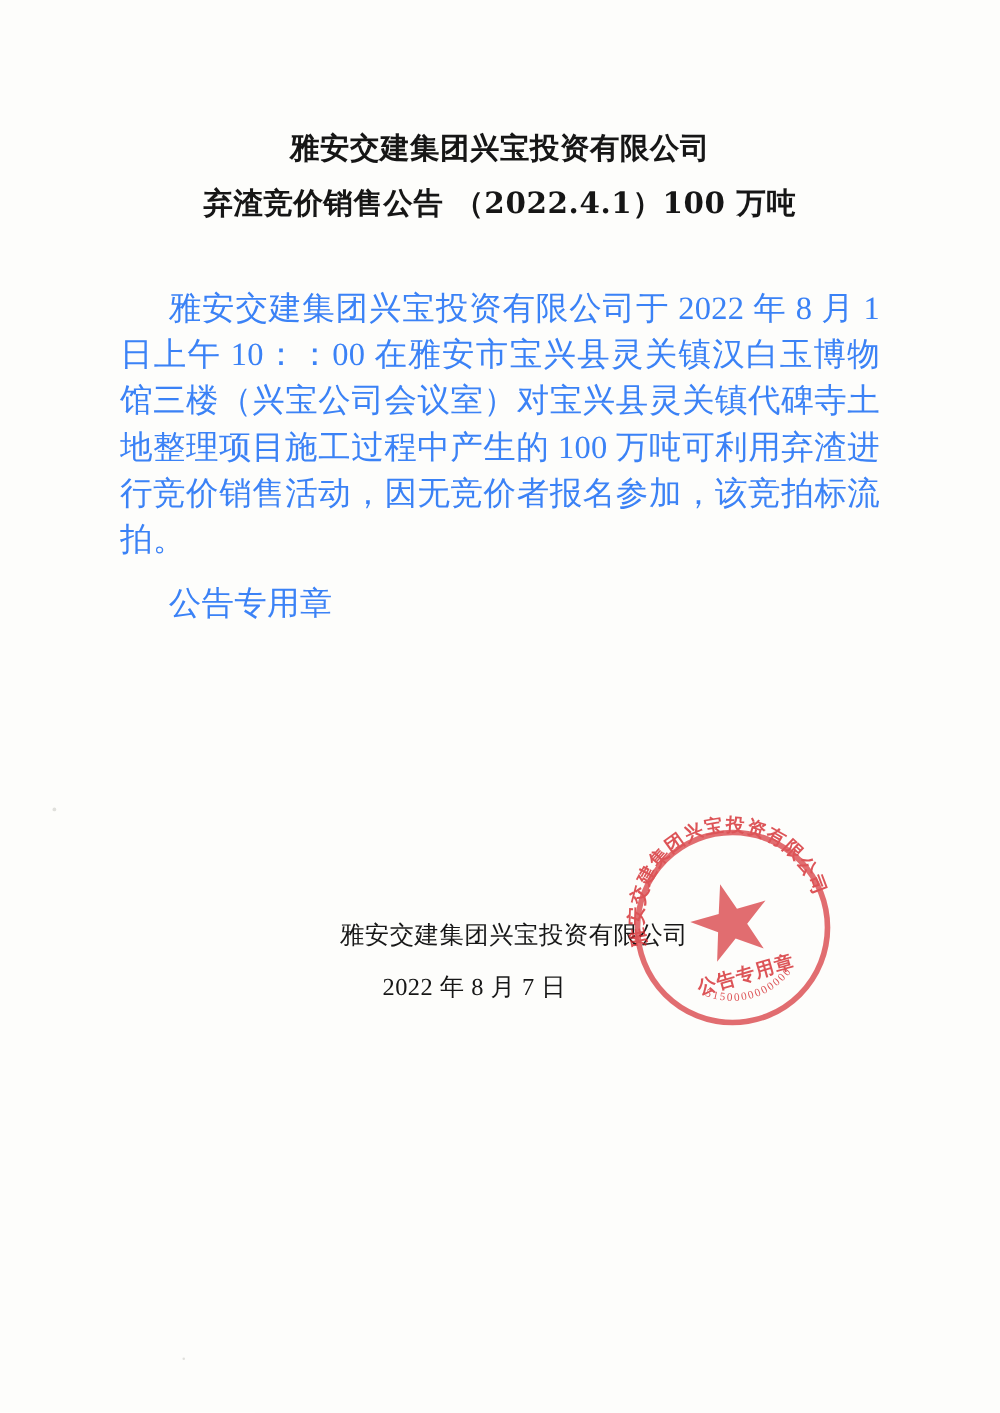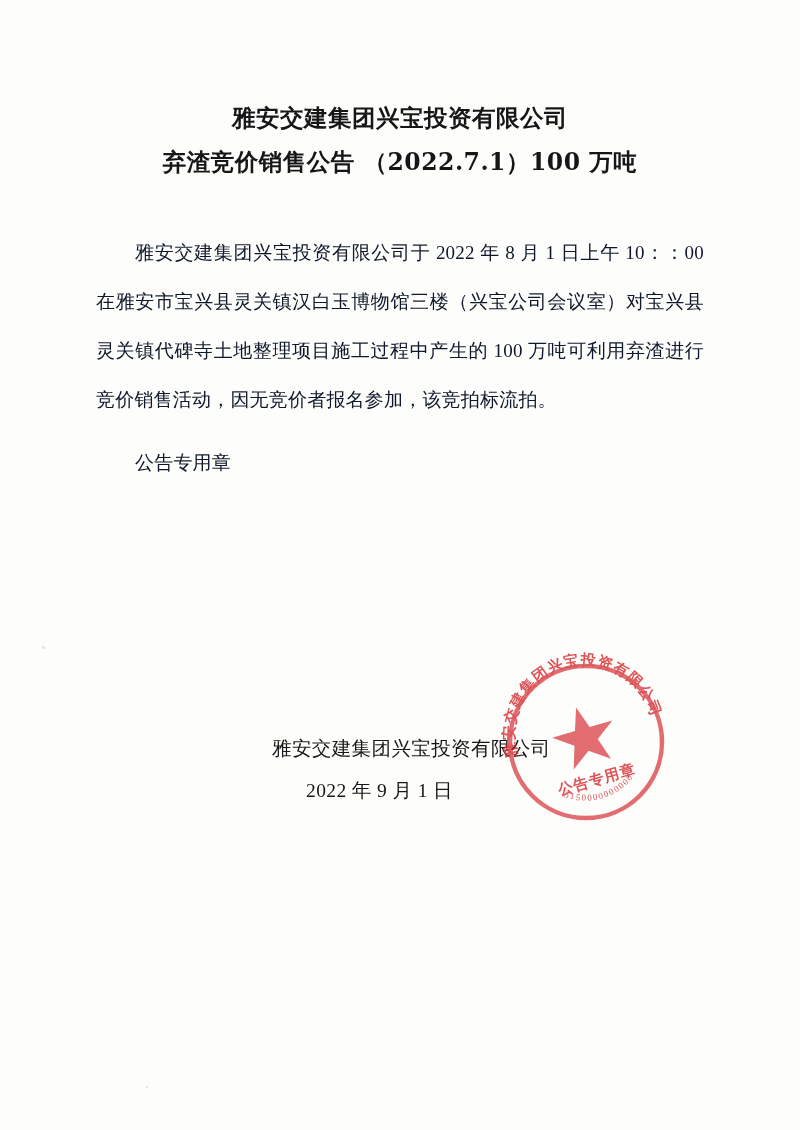--- a/index.html
+++ b/index.html
@@ -41,23 +41,23 @@
     letter-spacing: 0.5px;
     line-height: 44px;
     color: #161616;
     white-space: nowrap;
   }
   .title-line.l4 {
     letter-spacing: 1px;
   }
   .para {
     margin-top: 0;
-    font-size: 19px;
-    line-height: 49px;
-    color: #0f172a;
+    font-size: 26px;
+    line-height: 37px;
+    color: #3b82f6;
     text-align: justify;
     text-justify: inter-ideograph;
     letter-spacing: 0.2px;
   }
   .para.first {
     margin-top: 44px;
     text-indent: 39px;
   }
   .para.second {
     margin-top: 14px;
@@ -118,31 +118,31 @@
 
 <div class="page">
 
   <div class="speck" style="left:42px; top:646px; width:3px; height:3px;"></div>
   <div class="speck" style="left:146px; top:1086px; width:2px; height:2px;"></div>
 
   <div class="doc-body">
 
     <div class="title-block">
       <div class="title-line l1">雅安交建集团兴宝投资有限公司</div>
-      <div class="title-line l3">弃渣竞价销售公告 （2022.7.1）100 万吨</div>
+      <div class="title-line l3">弃渣竞价销售公告 （2022.4.1）100 万吨</div>
     </div>
 
     <div class="para first">雅安交建集团兴宝投资有限公司于 2022 年 8 月 1 日上午 10：：00 在雅安市宝兴县灵关镇汉白玉博物馆三楼（兴宝公司会议室）对宝兴县灵关镇代碑寺土地整理项目施工过程中产生的 100 万吨可利用弃渣进行竞价销售活动，因无竞价者报名参加，该竞拍标流拍。</div>
     <div class="para second">公告专用章</div>
 
   </div>
 
   <div class="signature">
     <div class="sign-line org">雅安交建集团兴宝投资有限公司</div>
-    <div class="sign-line date">2022 年 9 月 1 日</div>
+    <div class="sign-line date">2022 年 8 月 7 日</div>
   </div>
 
   <div class="seal">
     <svg width="188" height="188" viewBox="0 0 188 188" xmlns="http://www.w3.org/2000/svg">
       <defs>
         <path id="arcPath" d="M 94,94 m -72,0 a 72,72 0 1,1 144,0" transform="rotate(0 94 94)" fill="none"></path>
         <path id="arcTop" d="M 28,110 A 70,70 0 1 1 160,110" fill="none"></path>
         <path id="arcBottom" d="M 36,108 A 60,60 0 0 0 152,108" fill="none"></path>
       </defs>
       <circle cx="94" cy="94" r="76" fill="none" stroke="#d4252a" stroke-width="4.5" opacity="0.85"></circle>

